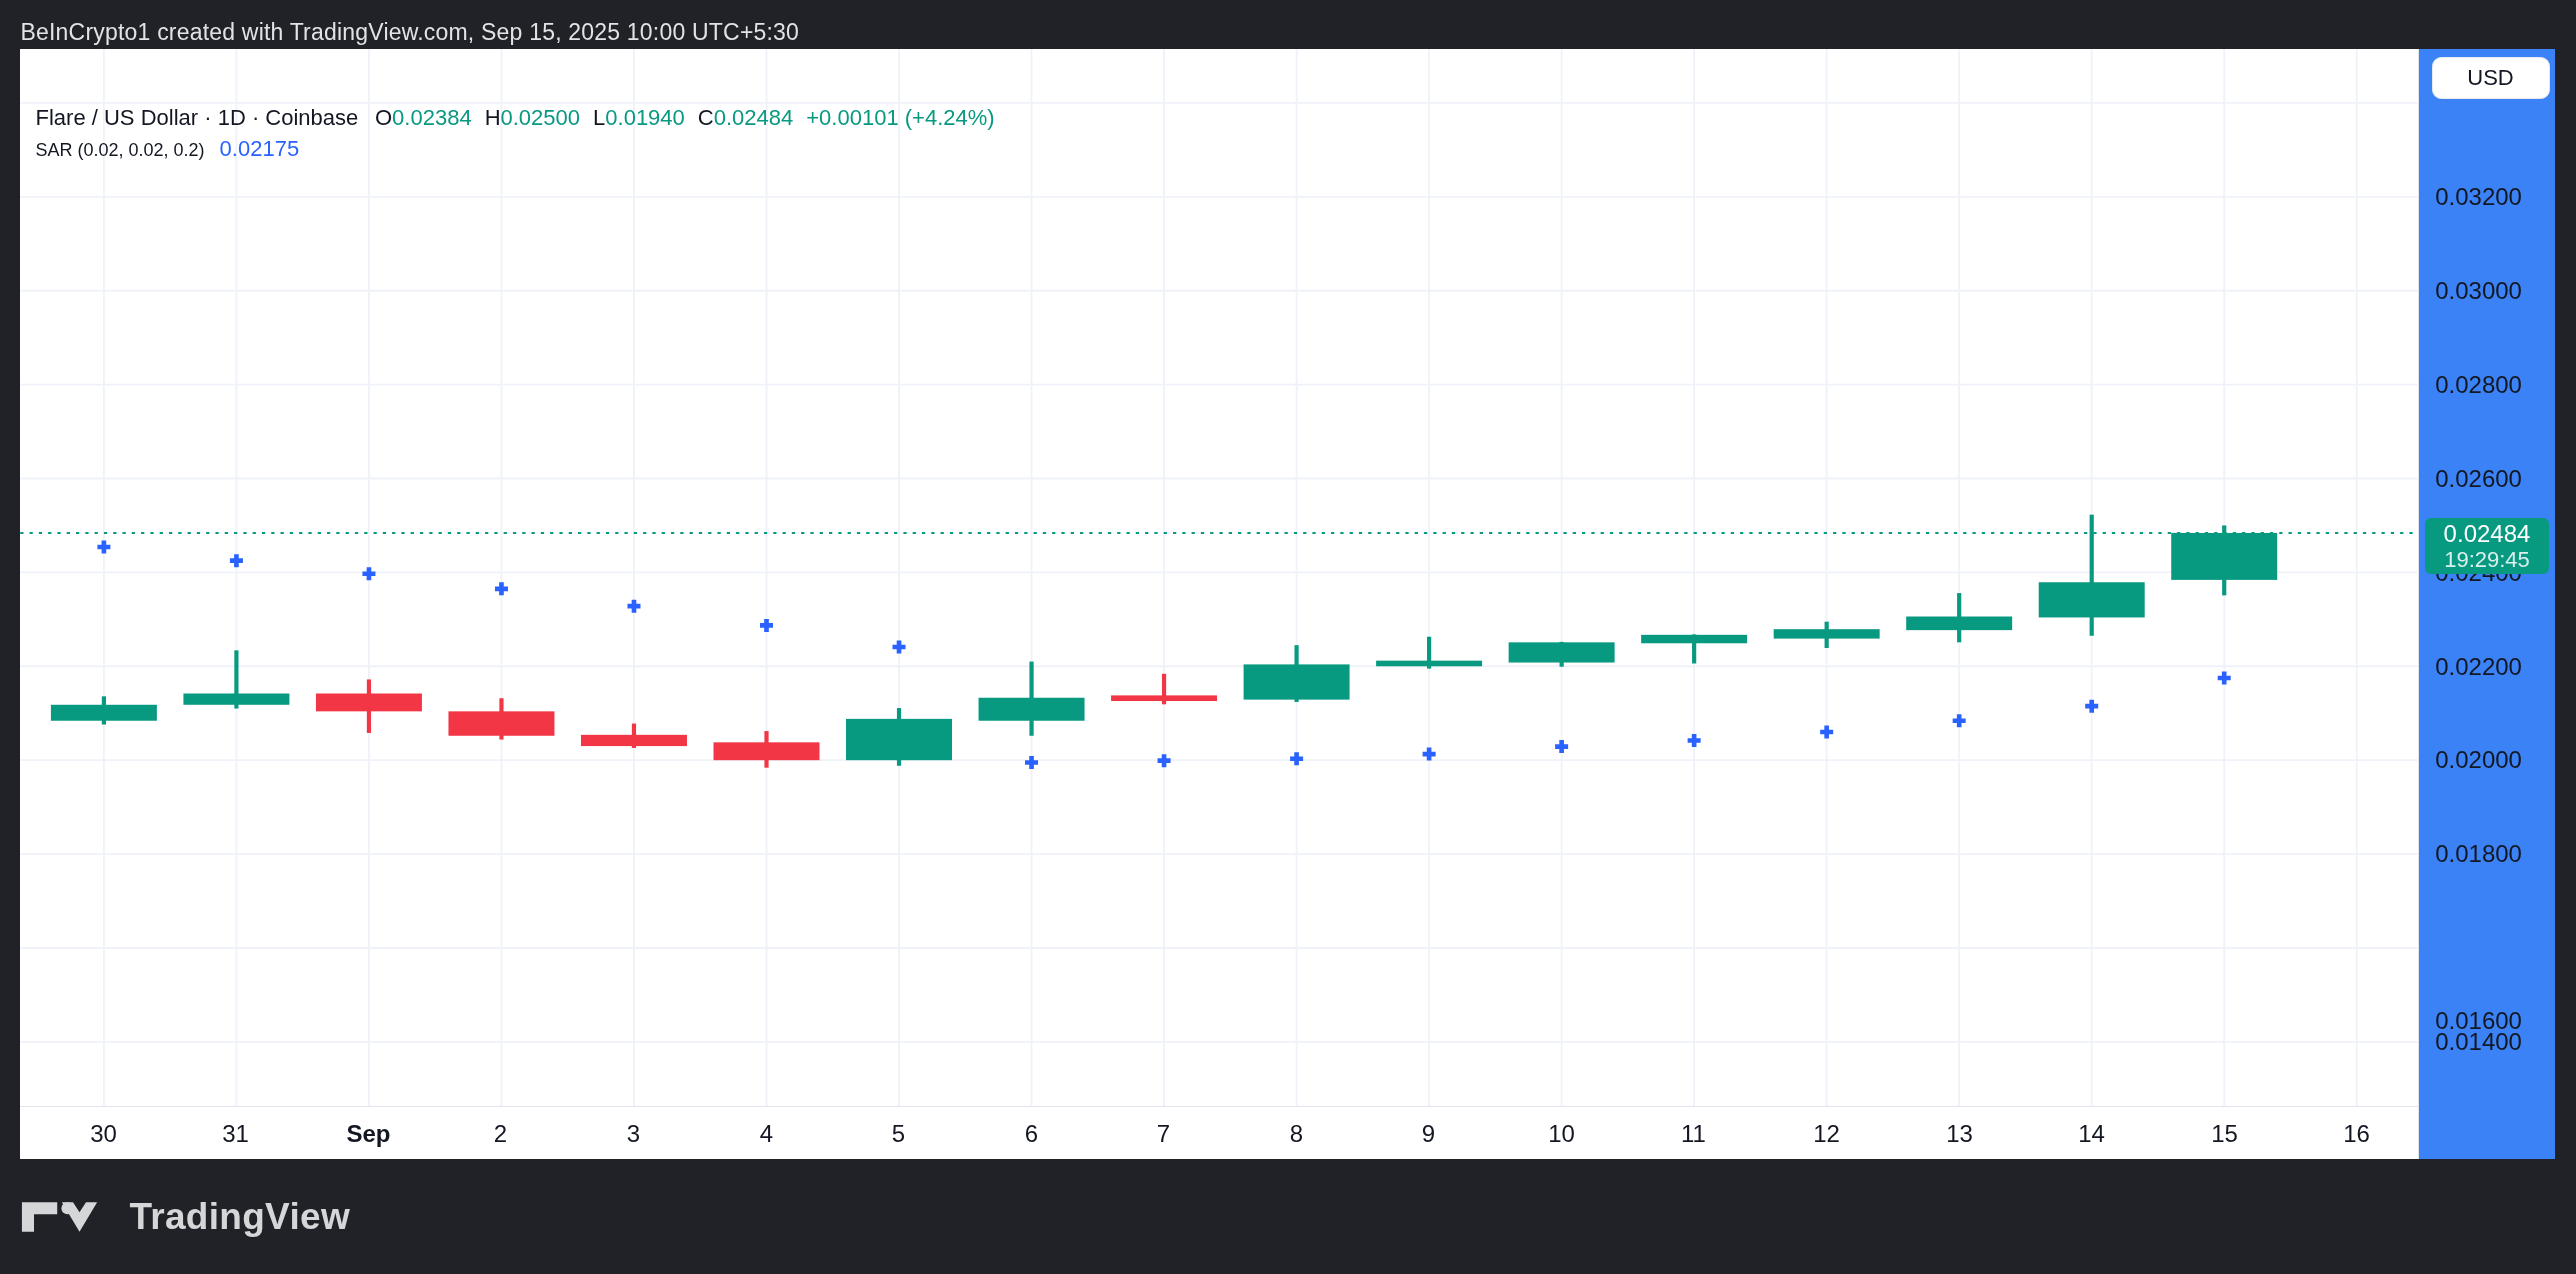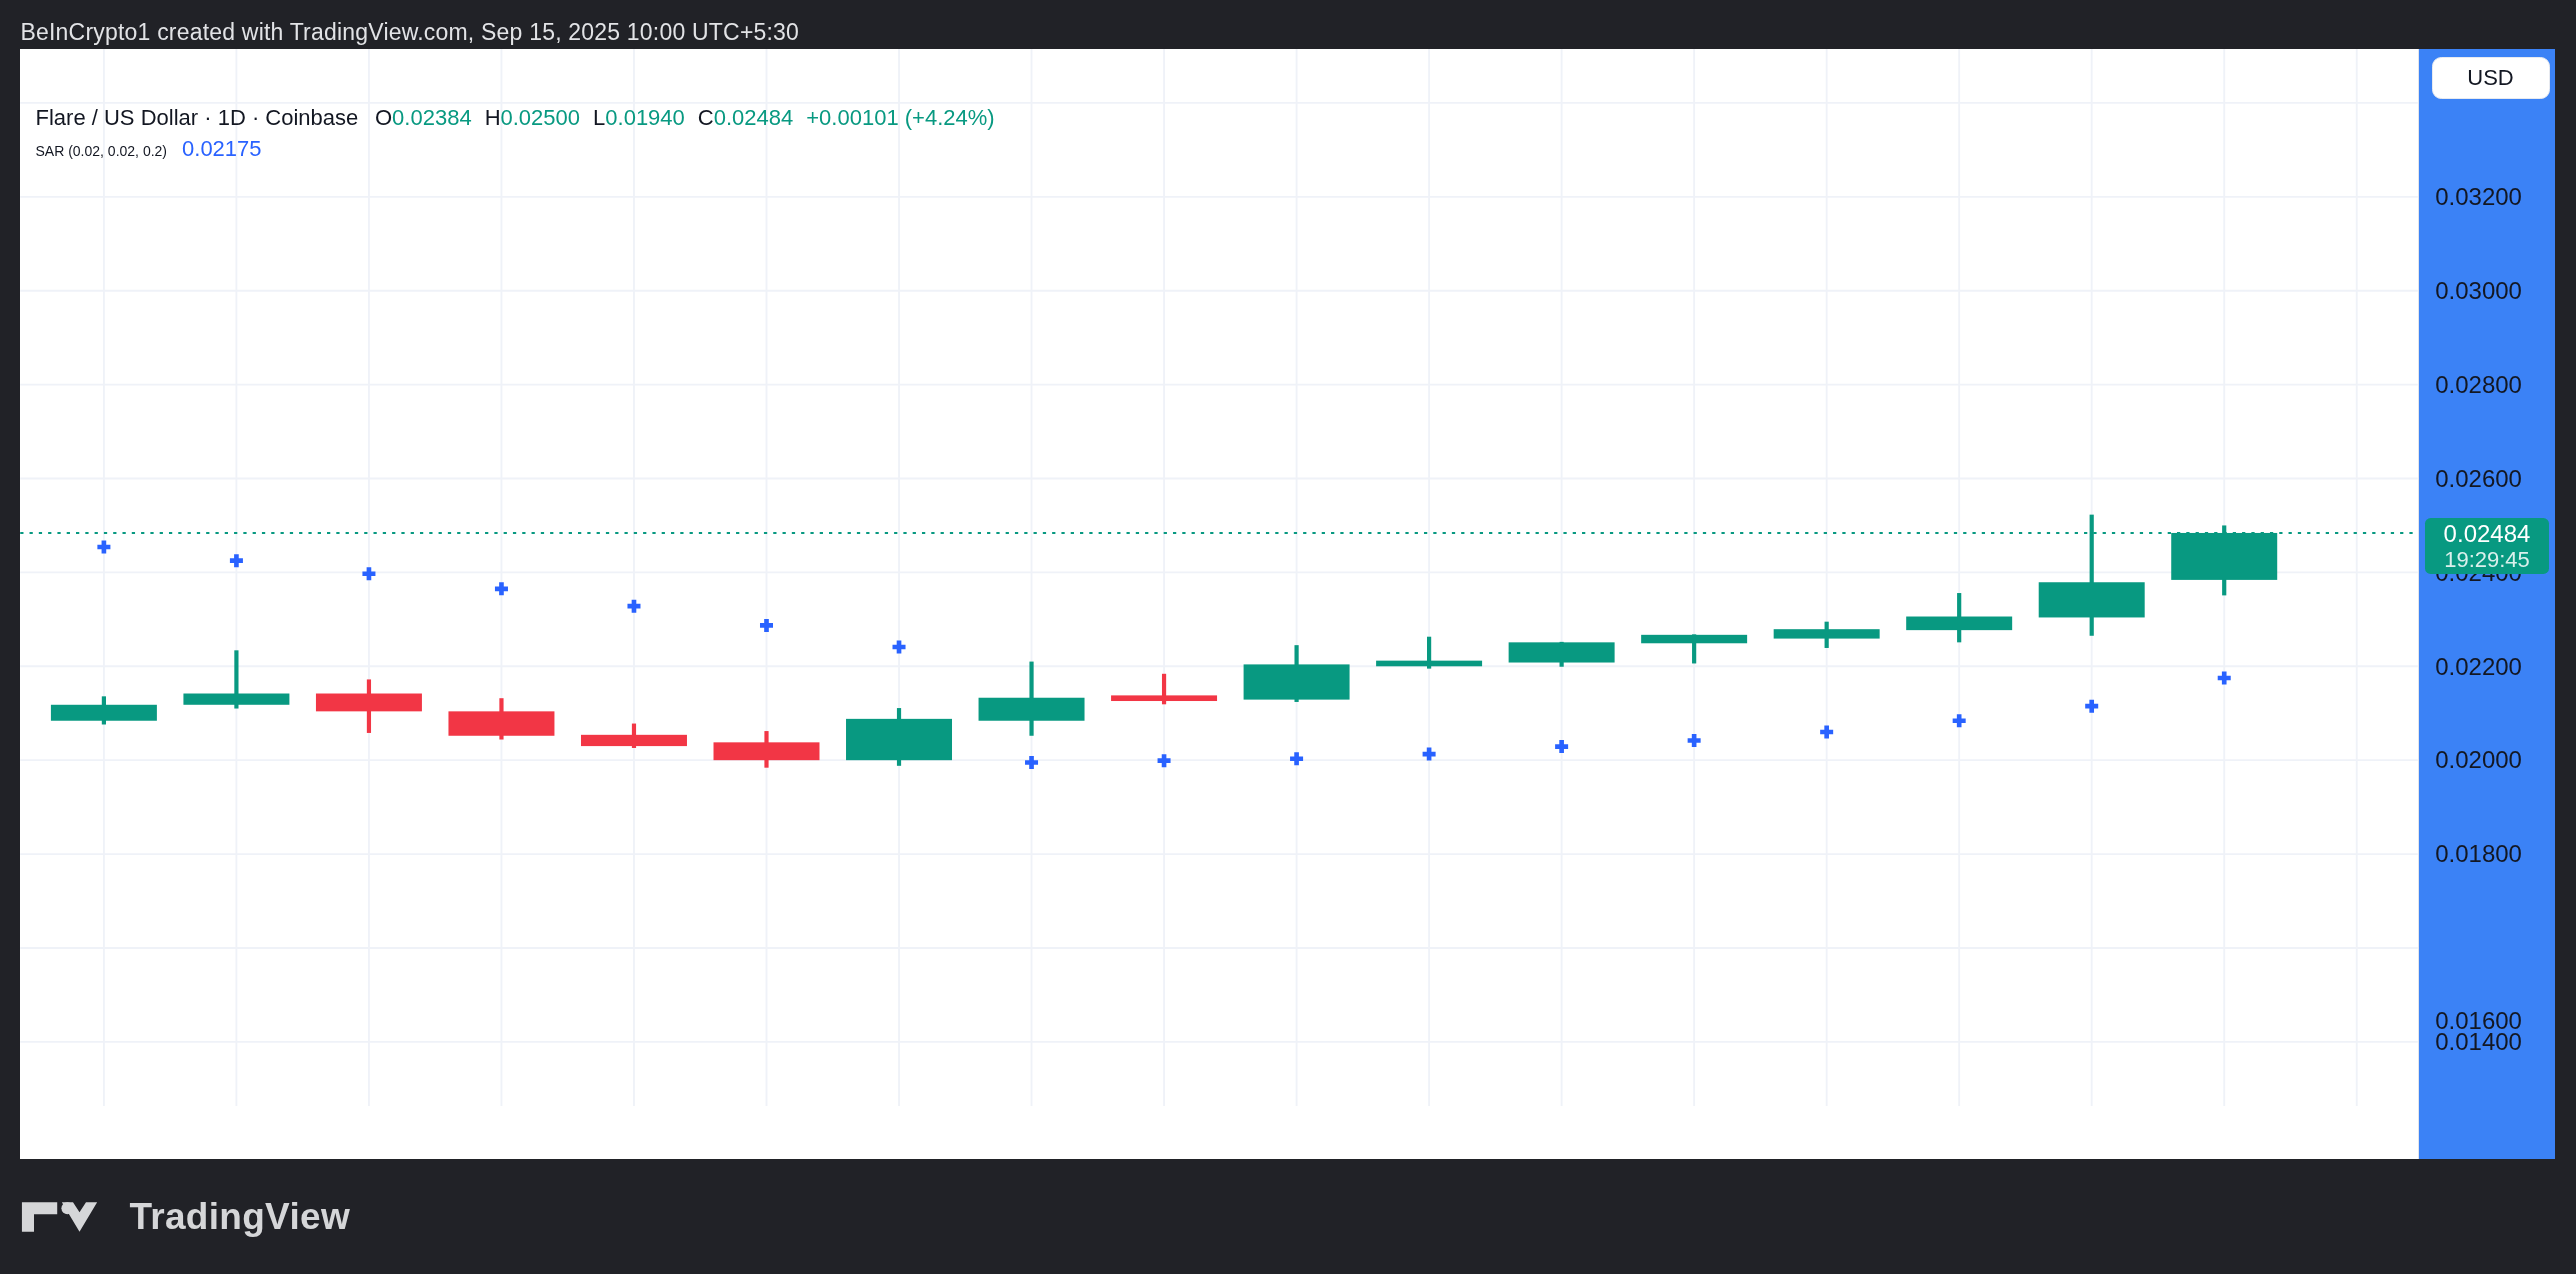--- a/index.html
+++ b/index.html
@@ -28,21 +28,21 @@
   .plot-svg { position:absolute; left:0; top:0; }
 
   
   .legend { position:absolute; left:16px; top:56px; z-index:5; }
   .legend-line { display:flex; align-items:baseline; height:31px; white-space:nowrap; }
   .legend-title { font-size:22px; font-weight:500; color:#131722; margin-right:16.7px; }
   .ohlc-item { font-size:22px; margin-right:13px; }
   .ohlc-item .k { color:#131722; }
   .ohlc-item .v { color:#089981; }
   .legend-change { font-size:22px; color:#089981; }
-  .indicator-name { font-size:14px; color:#131722; margin-right:15px; }
+  .indicator-name { font-size:18px; color:#131722; margin-right:15px; }
   .indicator-value { font-size:22px; color:#2962ff; }
 
   
   .usd-btn {
     position:absolute; left:2412px; top:8.4px; width:118px; height:42px;
     background:#ffffff; border:1.9px solid #e7eaf0; border-radius:9.3px;
     display:flex; align-items:center; justify-content:center;
     font-size:22px; color:#131722; z-index:6; cursor:pointer;
   }
 
@@ -200,20 +200,40 @@
       <div class="price-label" style="top: 697px;">0.02000</div>
       <div class="price-label" style="top: 791px;">0.01800</div>
       <div class="price-label" style="top: 926px; margin-top: 32px;">0.01600</div>
       <div class="price-label" style="top: 979px;">0.01400</div>
       <div class="price-badge" id="price-badge" style="top: 469px; background: rgb(8, 153, 129);">
       <div class="p">0.02484</div>
       <div class="t">19:29:45</div>
     </div>
     </div>
 
+  <div class="time-axis" id="time-axis">
+      <div class="time-label" style="left: 84px;">30</div>
+      <div class="time-label" style="left: 216px;">31</div>
+      <div class="time-label bold" style="left: 349px;">Sep</div>
+      <div class="time-label" style="left: 481px;">2</div>
+      <div class="time-label" style="left: 614px;">3</div>
+      <div class="time-label" style="left: 747px;">4</div>
+      <div class="time-label" style="left: 879px;">5</div>
+      <div class="time-label" style="left: 1012px;">6</div>
+      <div class="time-label" style="left: 1144px;">7</div>
+      <div class="time-label" style="left: 1277px;">8</div>
+      <div class="time-label" style="left: 1409px;">9</div>
+      <div class="time-label" style="left: 1542px;">10</div>
+      <div class="time-label" style="left: 1674px;">11</div>
+      <div class="time-label" style="left: 1807px;">12</div>
+      <div class="time-label" style="left: 1940px;">13</div>
+      <div class="time-label" style="left: 2072px;">14</div>
+      <div class="time-label" style="left: 2205px;">15</div>
+      <div class="time-label" style="left: 2337px;">16</div>
+    </div>
 </div>
 
 <div class="bottombar">
   <a class="brand">
     <svg width="78" height="32" viewBox="0 0 84 34">
       <g fill="#d5d6d8">
         <path d="M1 1 h38 v13 h-25 v19 h-13 z"></path>
         <circle cx="50" cy="7.5" r="6.5"></circle>
         <path d="M44 1 h12 l7 11 7 -11 h12 l-19 32 z"></path>
       </g>

